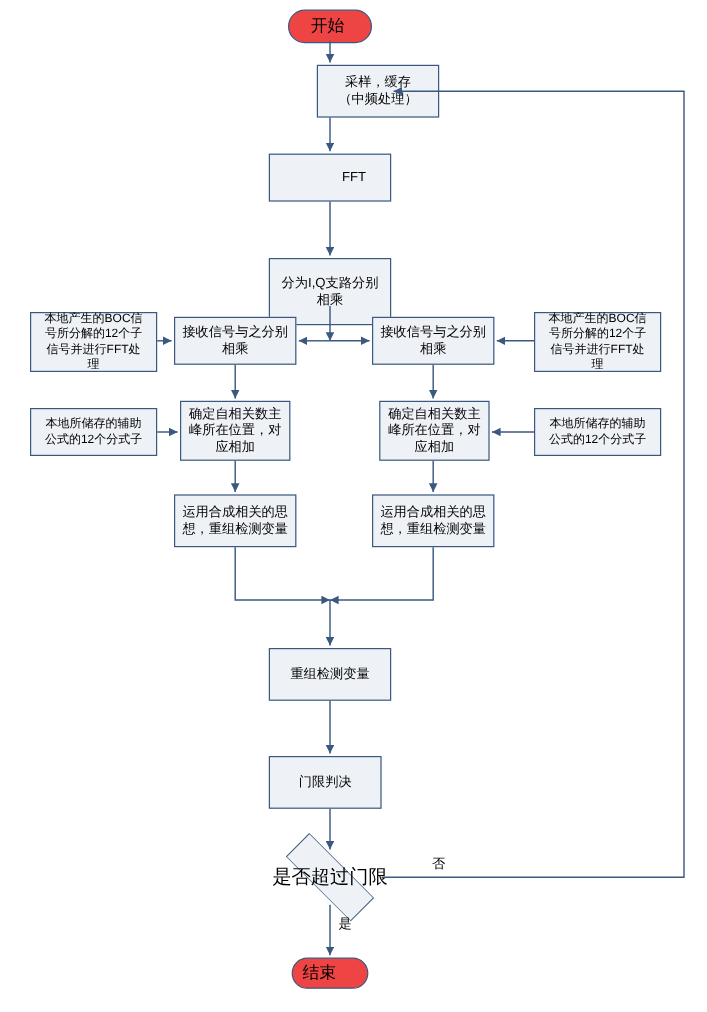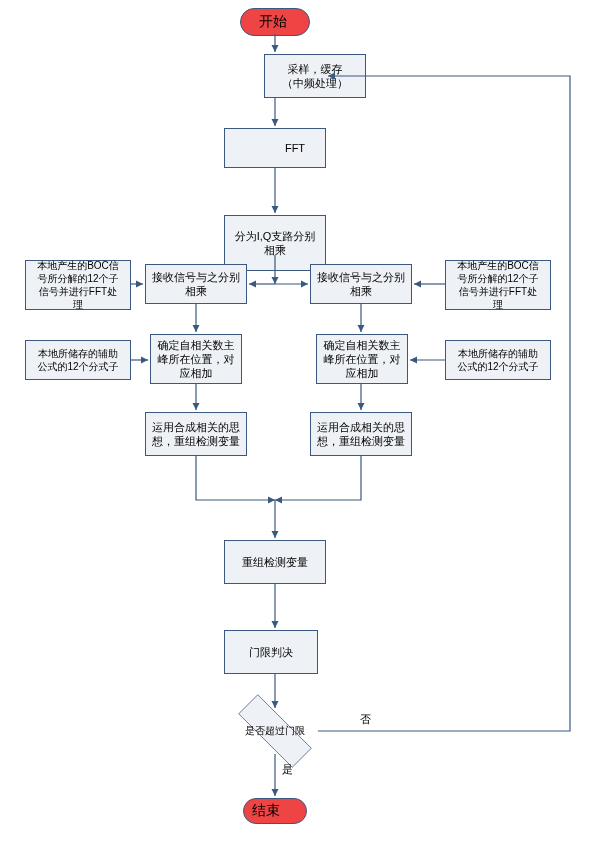--- a/index.html
+++ b/index.html
@@ -43,21 +43,21 @@
     background: #eef1f6;
     transform: rotate(45deg) scaleX(0.85) scaleY(0.55);
     transform-origin: center;
   }
   .decision .dlabel {
     position: absolute;
     top: 50%;
     left: 50%;
     transform: translate(-50%, -50%);
     white-space: nowrap;
-    font-size: 10px;
+    font-size: 16px;
   }
   svg.arrows {
     position: absolute;
     top: 0;
     left: 0;
     width: 589px;
     height: 843px;
     pointer-events: none;
   }
   .edge-label {

